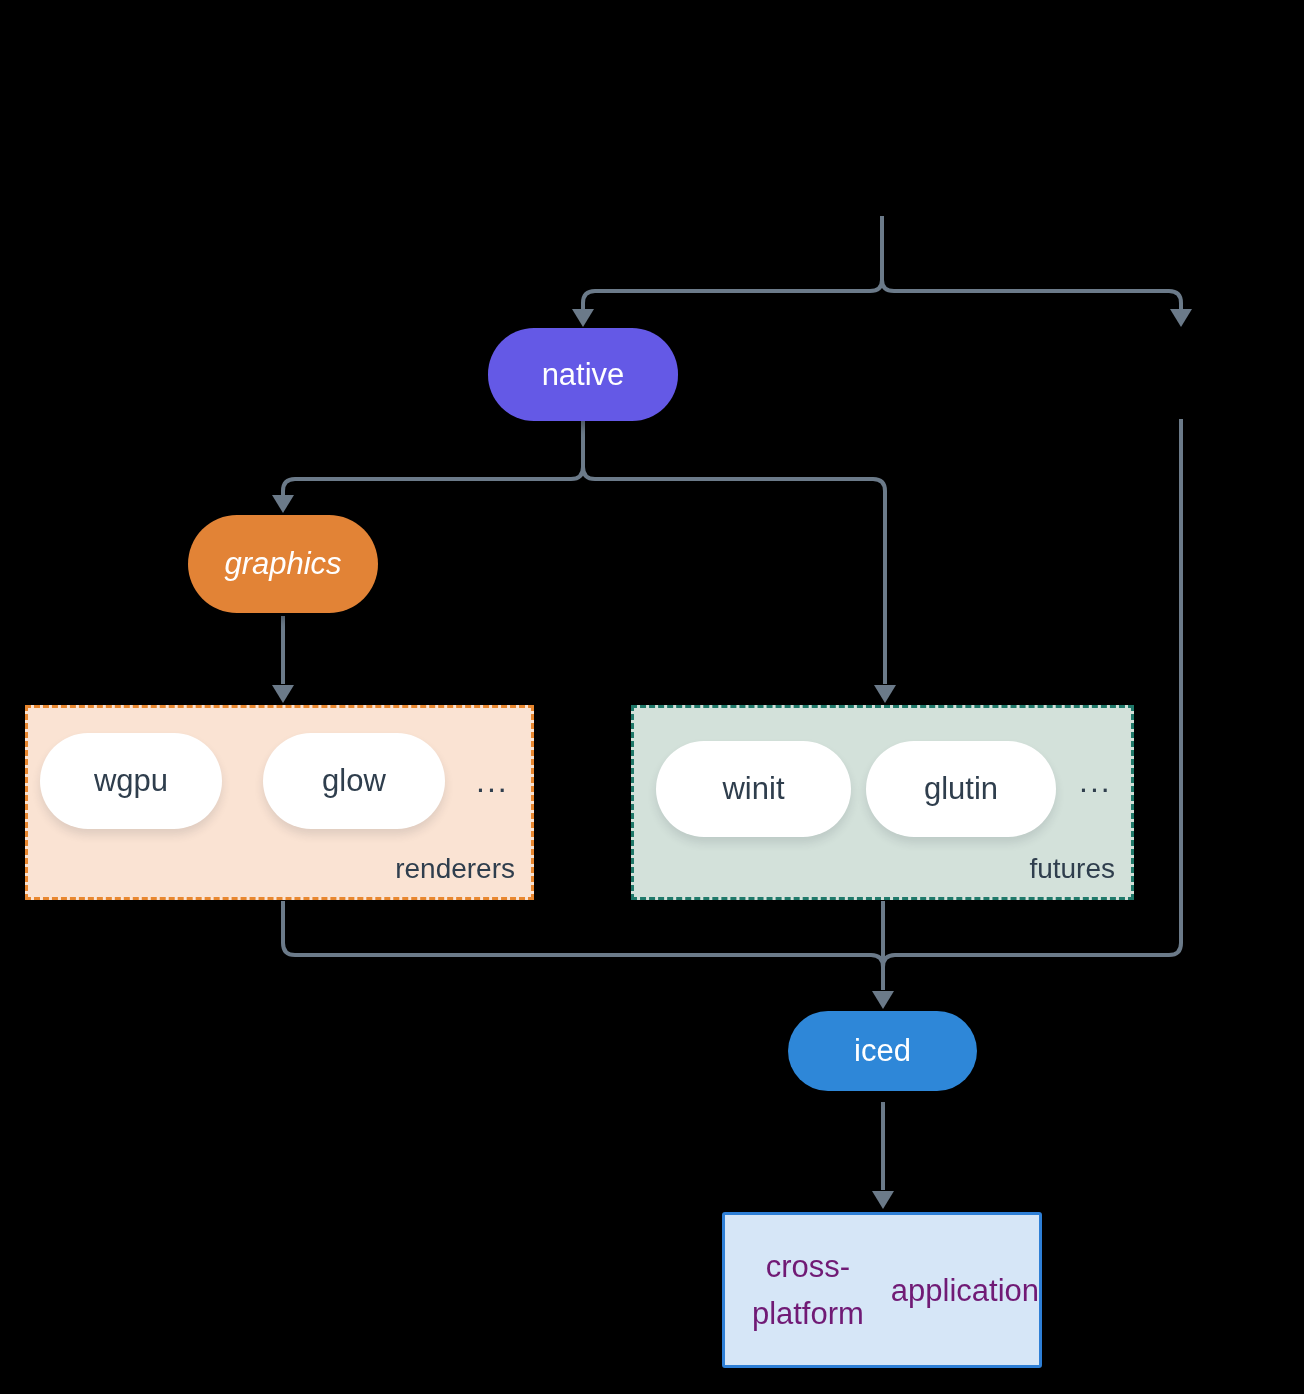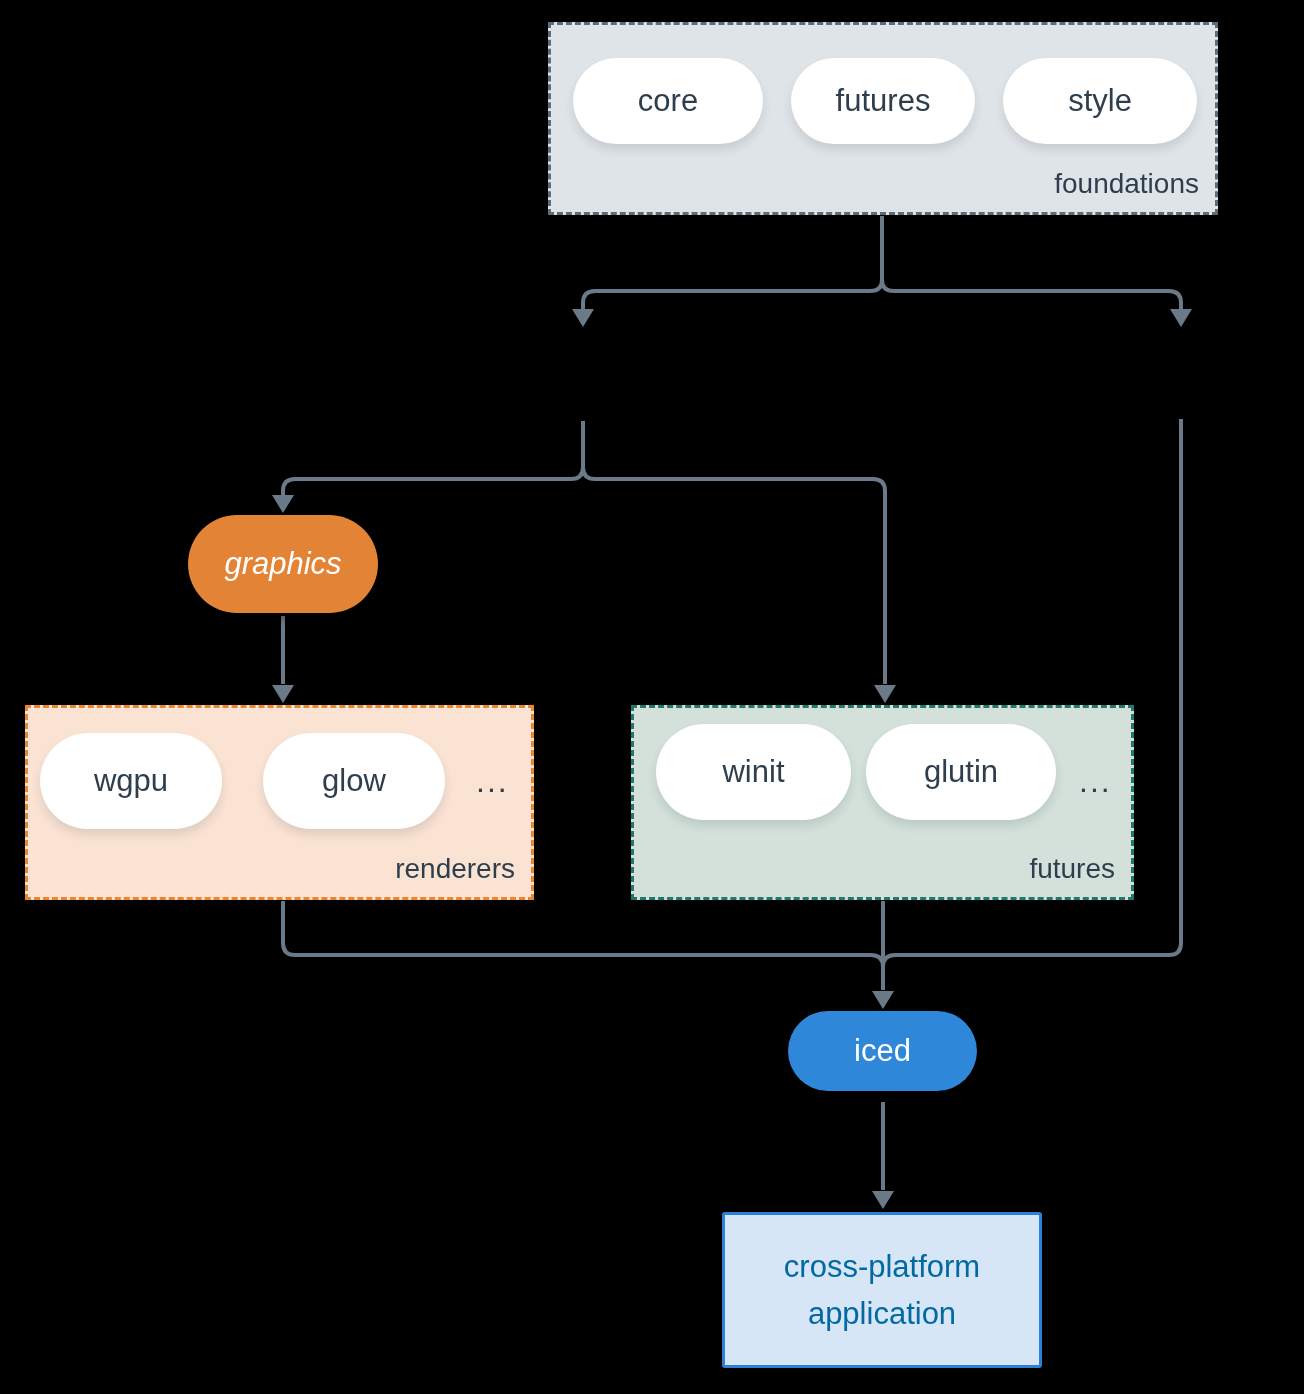--- a/index.html
+++ b/index.html
@@ -81,40 +81,40 @@
   .node.iced    { left: 788px;  top: 1011px; width: 189px; height: 80px; border-radius: 45px; background: #2e87d8; text-align: right; }
   .app-box {
     position: absolute;
     left: 722px; top: 1212px;
     width: 320px; height: 156px;
     box-sizing: border-box;
     background: #d6e6f7;
     border: 3px solid #2e7fd6;
     border-radius: 3px;
     display: flex;
-    flex-direction: column;
+    flex-direction: row;
     align-items: center;
     justify-content: center;
-    color: #0369a1;
+    color: #701a75;
     font-size: 31px;
     line-height: 47px;
     text-align: center;
   }
   
   .foundations .pill { top: 33px; height: 86px; }
   .pill.core    { left: 22px;  width: 190px; }
   .pill.futures { left: 240px; width: 184px; }
   .pill.style   { left: 452px; width: 194px; }
   
   .renderers .pill { top: 25px; height: 96px; }
   .pill.wgpu { left: 12px;  width: 182px; }
   .pill.glow { left: 235px; width: 182px; }
   .renderers .ellipsis { left: 448px; top: 25px; height: 96px; }
   
-  .shells .pill { top: 16px; height: 96px; }
+  .shells .pill { top: 33px; height: 96px; }
   .pill.winit  { left: 22px;  width: 195px; }
   .pill.glutin { left: 232px; width: 190px; }
   .shells .ellipsis { left: 445px; top: 25px; height: 96px; }
 </style>
 </head>
 <body>
 
 <div class="canvas">
 
   <svg class="edges" viewBox="0 0 1304 1394" xmlns="http://www.w3.org/2000/svg">
@@ -133,33 +133,24 @@
       <polygon points="572,309 594,309 583,327"></polygon>
       <polygon points="1170,309 1192,309 1181,327"></polygon>
       <polygon points="272,495 294,495 283,513"></polygon>
       <polygon points="874,685 896,685 885,703"></polygon>
       <polygon points="272,685 294,685 283,703"></polygon>
       <polygon points="872,991 894,991 883,1009"></polygon>
       <polygon points="872,1191 894,1191 883,1209"></polygon>
     </g>
   </svg>
 
-  <div class="group foundations">
-    <div class="pill core">
-      <span>core</span>
-    </div>
-    <div class="pill futures">
-      <span>futures</span>
-    </div>
-    <div class="pill style">
-      <span>style</span>
-    </div>
-    <div class="group-label">foundations</div>
+
+  <div class="node native">
+    <span>native</span>
   </div>
-
 
   <div class="node graphics">
     <span>graphics</span>
   </div>
 
   <div class="group renderers">
     <div class="pill wgpu">
       <span>wgpu</span>
     </div>
     <div class="pill glow">

